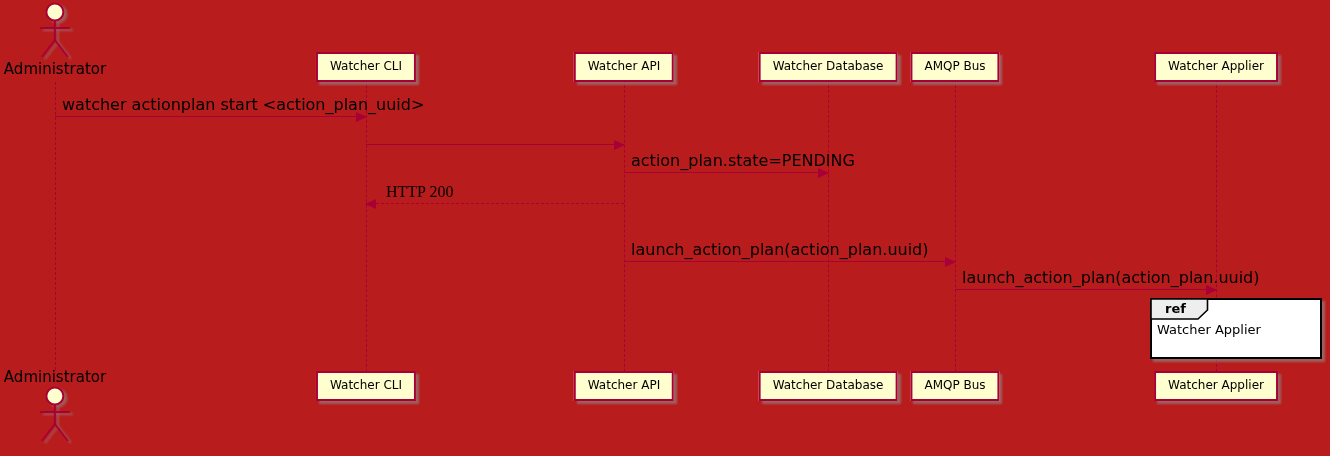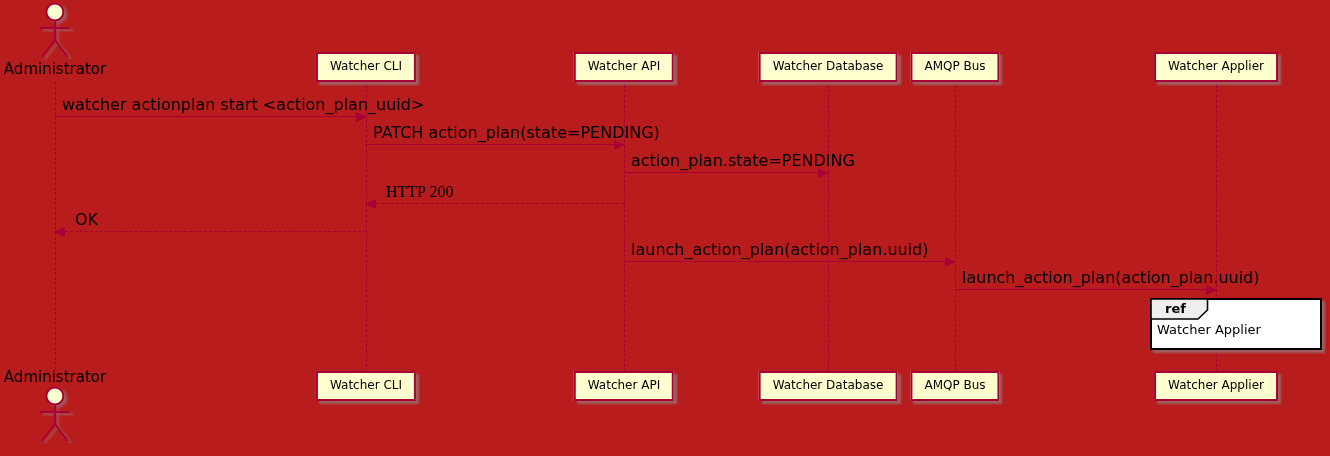--- a/index.html
+++ b/index.html
@@ -108,62 +108,55 @@
   <div class="pbox" style="left:1216px;top:52px;">Watcher Applier</div>
 
   <div class="msg" style="left:55px;top:95px;width:311px;">
     <div class="msg-label">watcher actionplan start &lt;action_plan_uuid&gt;</div>
     <div class="msg-line solid">
         <span class="arr arr-r"></span>
       </div>
   </div>
 
   <div class="msg" style="left:366px;top:123px;width:258px;">
-    <div class="msg-label">PATCH action_plan(state=PENDING)</div>
     <div class="msg-line solid">
         <span class="arr arr-r"></span>
       </div>
   </div>
 
   <div class="msg" style="left:624px;top:151px;width:204px;">
     <div class="msg-label">action_plan.state=PENDING</div>
     <div class="msg-line solid">
         <span class="arr arr-r"></span>
       </div>
   </div>
 
   <div class="msg to-left" style="left:366px;top:182px;width:258px;font-family:Liberation Serif, serif;">
     <div class="msg-label">HTTP 200</div>
     <div class="msg-line dashed">
         <span class="arr arr-l"></span>
       </div>
   </div>
 
-  <div class="msg to-left" style="left:55px;top:210px;width:311px;">
-    <div class="msg-label">OK</div>
-    <div class="msg-line dashed">
-        <span class="arr arr-l"></span>
-      </div>
-  </div>
 
   <div class="msg" style="left:624px;top:240px;width:331px;">
     <div class="msg-label">launch_action_plan(action_plan.uuid)</div>
     <div class="msg-line solid">
         <span class="arr arr-r"></span>
       </div>
   </div>
 
   <div class="msg" style="left:955px;top:268px;width:261px;">
     <div class="msg-label">launch_action_plan(action_plan.uuid)</div>
     <div class="msg-line solid">
         <span class="arr arr-r"></span>
       </div>
   </div>
 
-  <div class="ref" style="left:1150px;top:298px;width:172px;height:52px;">
+  <div class="ref" style="left:1150px;top:298px;width:172px;height:61px;">
     <svg class="ref-tab" width="58" height="21" viewBox="0 0 58 21">
       <path d="M0,0 H56.5 V11 L47,20 H0 Z" fill="#EEEEEE" stroke="#000000" stroke-width="1.6"></path>
     </svg>
     <div class="ref-tab-label">ref</div>
     <div class="ref-body">
       <div>Watcher Applier</div>
     </div>
   </div>
 
   <div class="pbox" style="left:366px;top:371px;">Watcher CLI</div>

